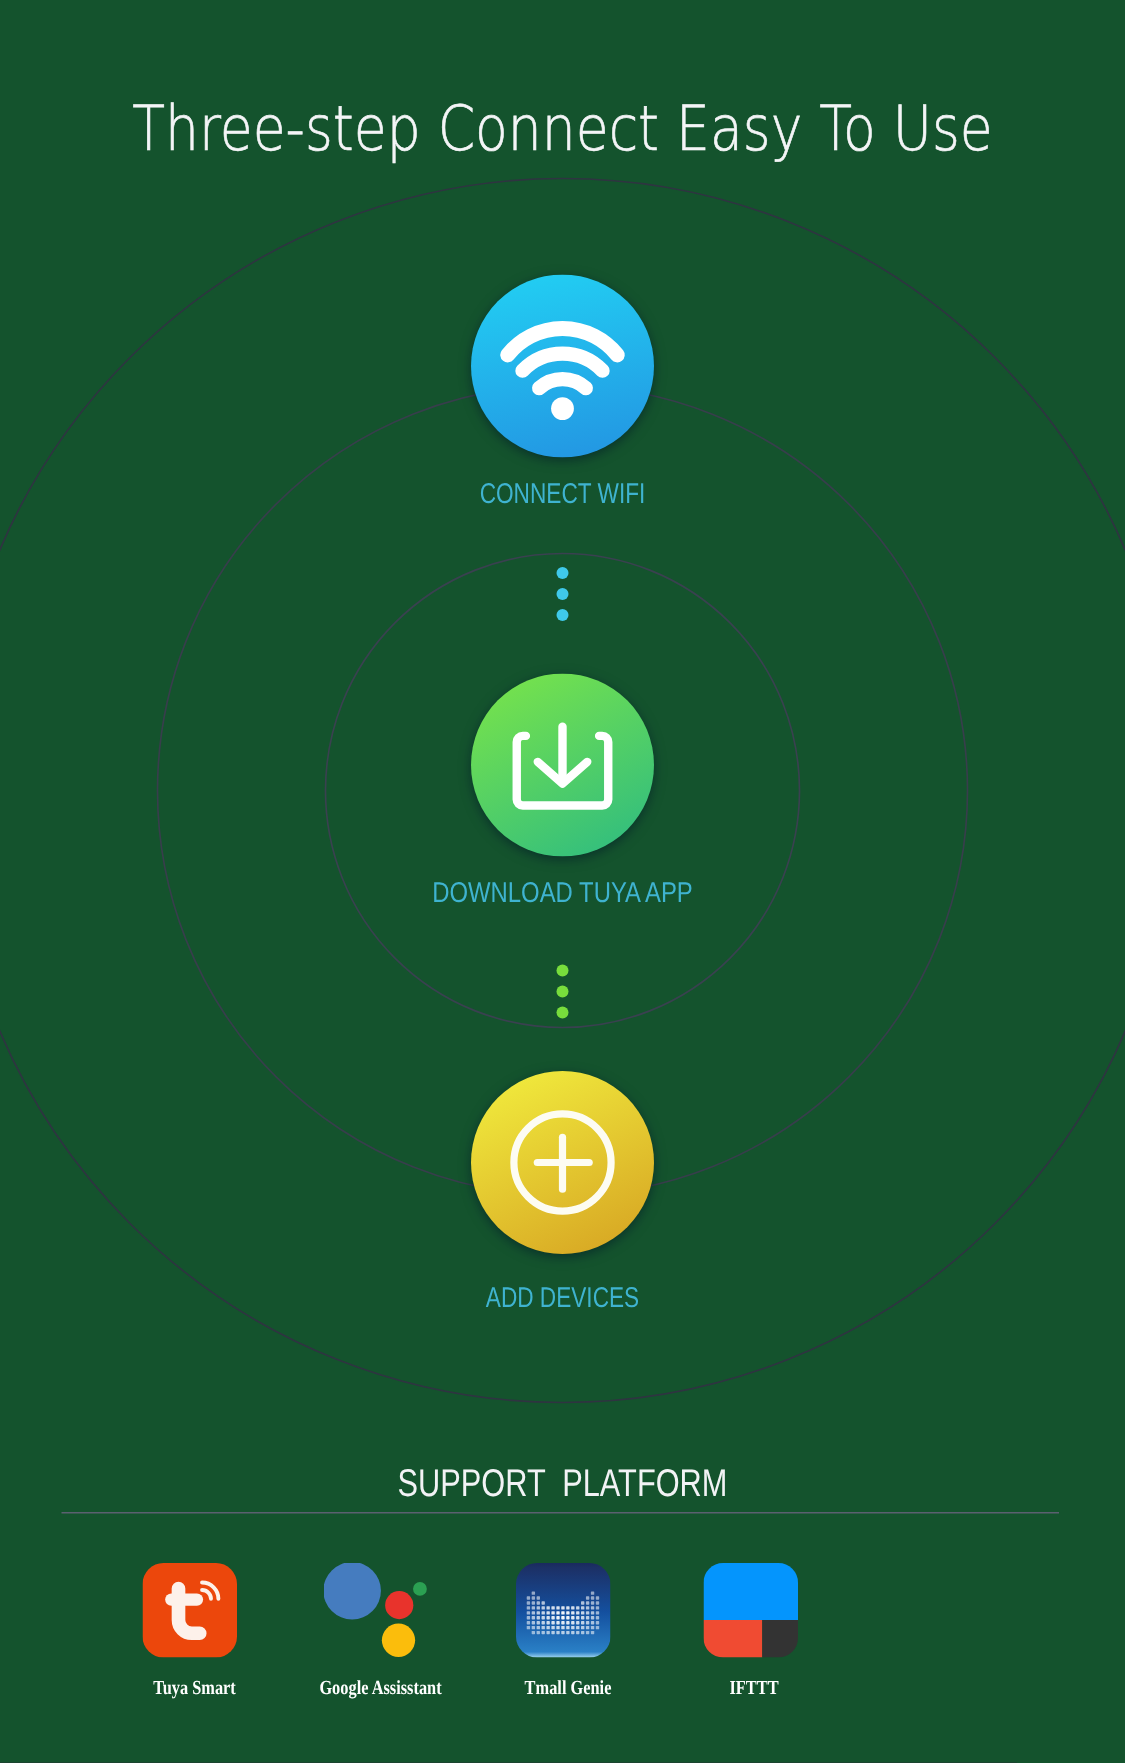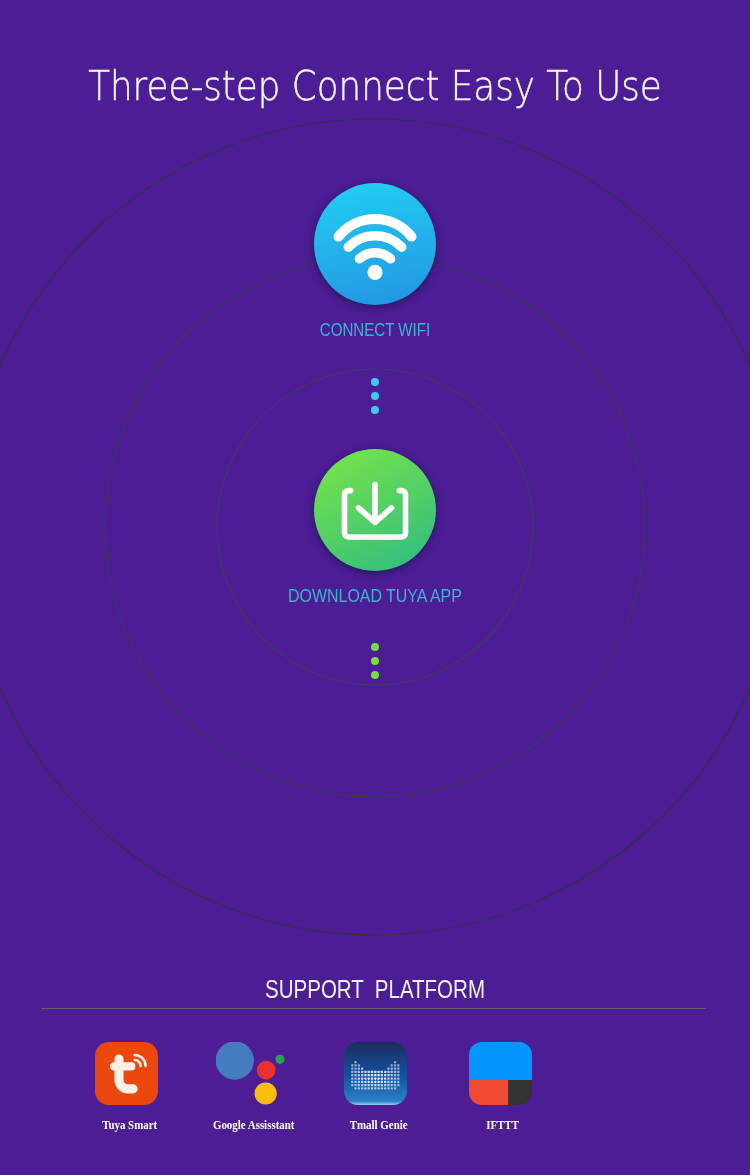--- a/index.html
+++ b/index.html
@@ -3,21 +3,21 @@
 <meta charset="utf-8">
 <title>Three-step Connect Easy To Use</title>
 <style>
   * { margin:0; padding:0; box-sizing:border-box; }
   html,body { width:750px; height:1175px; }
   body {
     background:#282c35;
     font-family:"Liberation Sans", sans-serif;
     overflow:hidden;
   }
-  .page { position:relative; width:750px; height:1175px; overflow:hidden; background:#4c1d95; }
+  .page { position:relative; width:750px; height:1175px; overflow:hidden; background:#14532d; }
 
   
   .rings { position:absolute; left:0; top:0; width:750px; height:1175px; pointer-events:none; }
 
   
   .title {
     position:absolute; left:0; top:61px; width:750px; text-align:center;
     font-family:"DejaVu Sans", sans-serif;
     font-size:41.5px; font-weight:200; color:#f4f5f7; line-height:50px;
     -webkit-text-stroke:0.45px #f4f5f7;
@@ -115,20 +115,39 @@
     </div>
     <div class="steplabel" style="margin-top:15px;color:#3fb3d0;transform:scaleX(0.834)">DOWNLOAD TUYA APP</div>
   </div>
 
   <div class="dots" style="top:643px">
     <div class="dot" style="background:#78dd3c"></div>
     <div class="dot" style="background:#78dd3c"></div>
     <div class="dot" style="background:#78dd3c"></div>
   </div>
 
+  <div class="step" style="top:714px">
+    <div class="badge badge-add">
+      <svg width="122" height="122" viewBox="0 0 122 122">
+        <defs>
+          <linearGradient id="gadd" x1="0.280" y1="0.051" x2="0.720" y2="0.949">
+            <stop offset="0" stop-color="#efe63b"></stop>
+            <stop offset="1" stop-color="#d9ab25"></stop>
+          </linearGradient>
+        </defs>
+        <circle cx="61" cy="61" r="61" fill="url(#gadd)"></circle>
+        <circle cx="61" cy="61" r="32.4" fill="none" stroke="#fdfcf2" stroke-width="4.8"></circle>
+        <g stroke="#fdfcf2" stroke-width="4.8" stroke-linecap="round">
+          <path d="M 61 44.2 L 61 78.8"></path>
+          <path d="M 44.2 61 L 78.8 61"></path>
+        </g>
+      </svg>
+    </div>
+    <div class="steplabel" style="margin-top:20px;color:#3fb3d0;transform:scaleX(0.790)">ADD DEVICES</div>
+  </div>
 
   <div class="support-title" style="top:975px">SUPPORT  PLATFORM</div>
   <div class="rule" style="left:41px;top:1008px;width:665px"></div>
 
   <div class="plats" style="top:1042px">
 
     <div class="plat">
       <div class="plat-ico">
         <svg width="63" height="63" viewBox="0 0 63 63">
           <rect x="0" y="0" width="63" height="63" rx="14" ry="14" fill="#ec470c"></rect>

